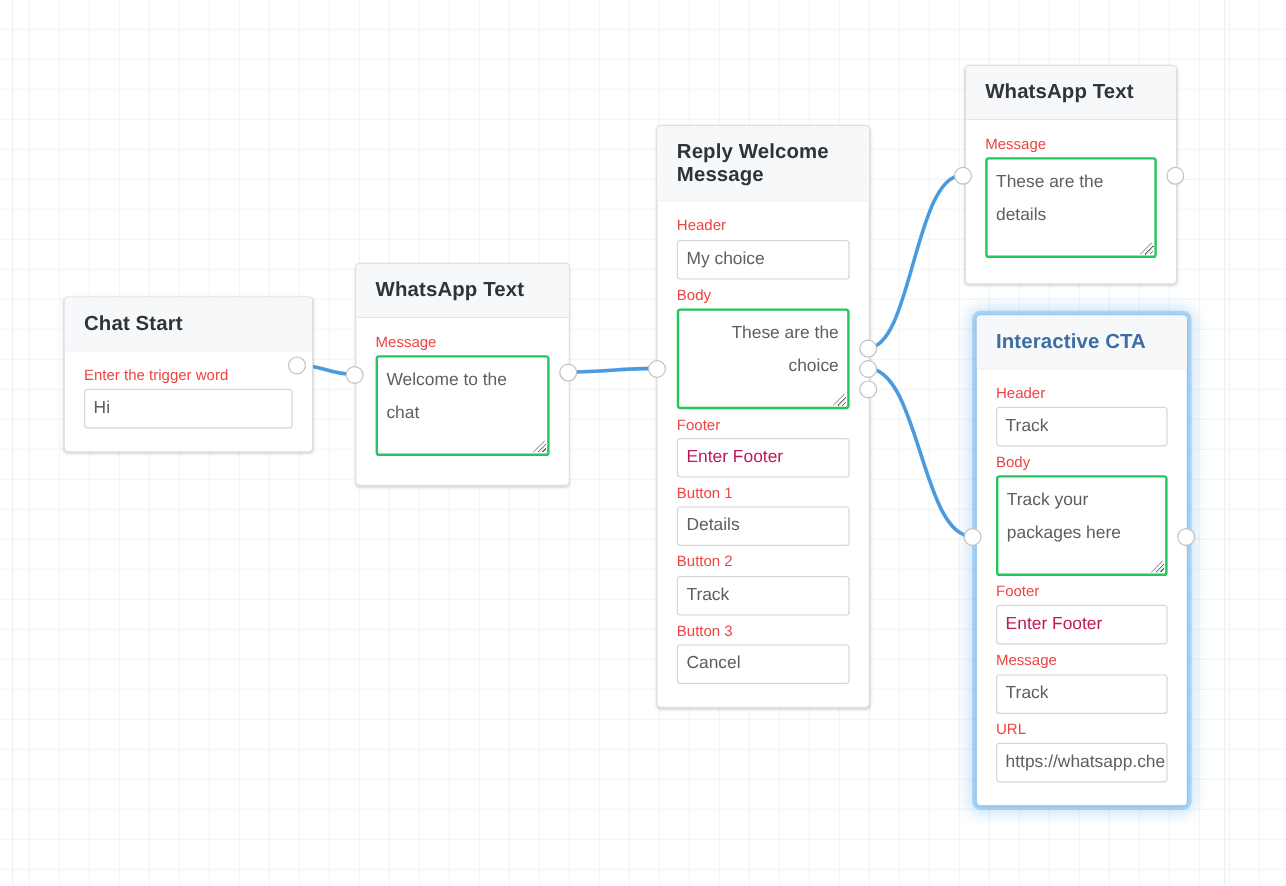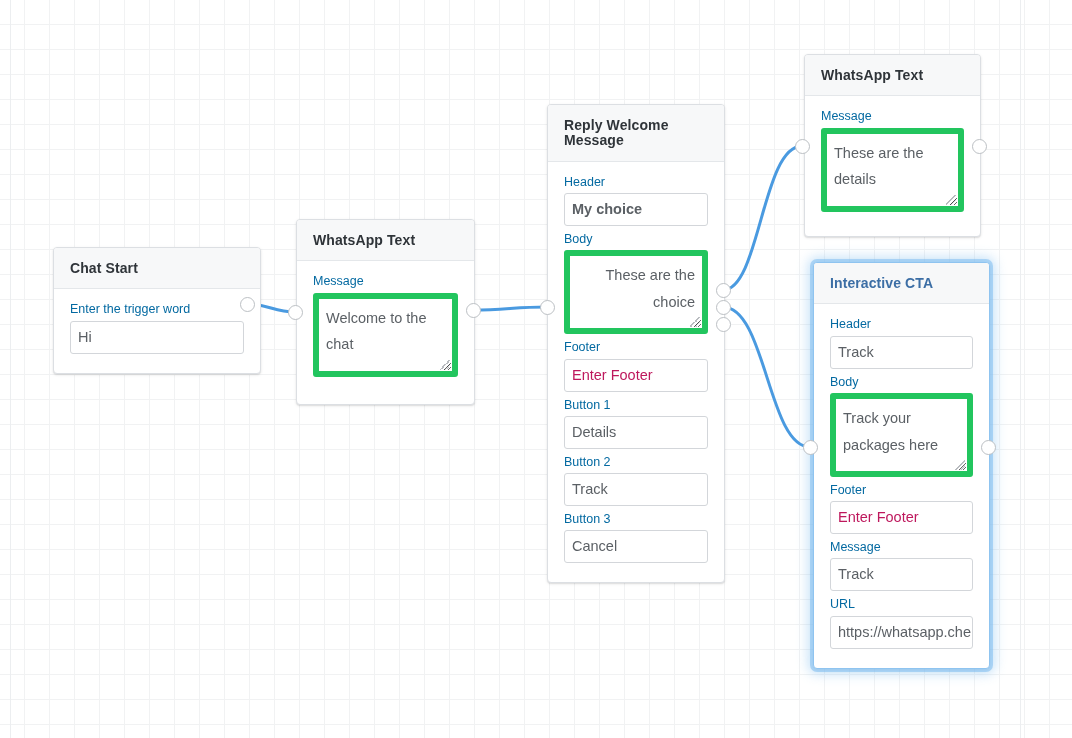--- a/index.html
+++ b/index.html
@@ -67,39 +67,39 @@
     box-shadow: 0 0 0 3px rgba(128,190,240,0.55),
                 0 0 12px 5px rgba(128,190,240,0.45),
                 0 1px 3px rgba(0,0,0,0.10);
   }
 
   .node-header {
     background: #f7f8f9;
     border-bottom: 1px solid #e4e7ea;
     border-radius: 3px 3px 0 0;
     padding: 13px 16px 12px 16px;
-    font-size: 14px;
+    font-size: 17px;
     font-weight: bold;
     color: #2f3439;
     letter-spacing: 0.1px;
     line-height: 1.1;
   }
 
   .node.selected .node-header {
     color: #3c6ea5;
     font-weight: bold;
   }
 
   .node-body {
     padding: 10px 16px 14px 16px;
   }
 
   .field-label {
     font-size: 12.5px;
-    color: #0369a1;
+    color: #ef4444;
     margin: 2px 0 3px 0;
     line-height: 1.3;
   }
 
   .field-input {
     box-sizing: border-box;
     width: 100%;
     border: 1px solid #d3d6da;
     border-radius: 3px;
     background: #ffffff;
@@ -114,21 +114,21 @@
     display: block;
   }
 
   .field-input.placeholder {
     color: #be185d;
   }
 
   .field-textarea {
     box-sizing: border-box;
     width: 100%;
-    border: 6px solid #22c55e;
+    border: 2px solid #22c55e;
     border-radius: 3px;
     background: #ffffff;
     font-family: "Liberation Sans", sans-serif;
     font-size: 14.5px;
     color: #5b6065;
     padding: 6px 7px;
     line-height: 1.85;
     margin-bottom: 5px;
     outline: none;
     resize: both;
@@ -185,21 +185,21 @@
         <div class="node-header">WhatsApp Text</div>
         <div class="node-body">
           <div class="field-label">Message</div>
           <div class="field-textarea" style="height: 84px;">Welcome to the chat<span class="grip"></span></div>
         </div>
       </div>
       <div class="node" style="left: 547px; top: 104px; width: 178px; min-height: 406px;">
         <div class="node-header">Reply Welcome Message</div>
         <div class="node-body">
           <div class="field-label">Header</div>
-          <div class="field-input" style="white-space: nowrap; overflow: hidden; font-weight: bold;">My choice</div>
+          <div class="field-input" style="white-space: nowrap; overflow: hidden;">My choice</div>
           <div class="field-label">Body</div>
           <div class="field-textarea" style="height: 84px; text-align: right;">These are the choice<span class="grip"></span></div>
           <div class="field-label">Footer</div>
           <div class="field-input placeholder" style="white-space: nowrap; overflow: hidden;">Enter Footer</div>
           <div class="field-label">Button 1</div>
           <div class="field-input" style="white-space: nowrap; overflow: hidden;">Details</div>
           <div class="field-label">Button 2</div>
           <div class="field-input" style="white-space: nowrap; overflow: hidden;">Track</div>
           <div class="field-label">Button 3</div>
           <div class="field-input" style="white-space: nowrap; overflow: hidden;">Cancel</div>

